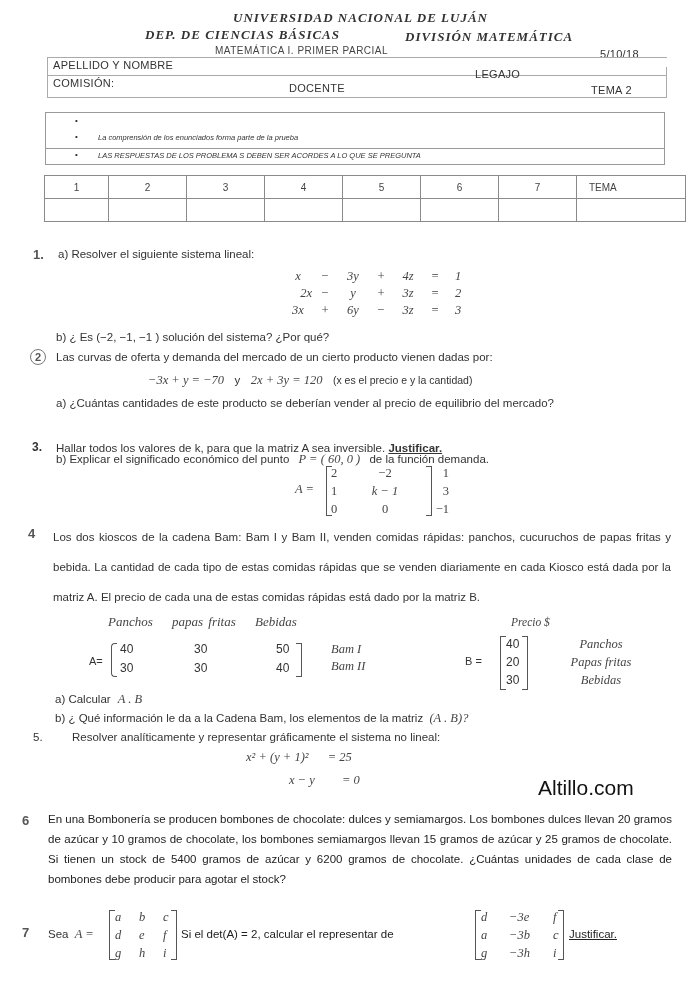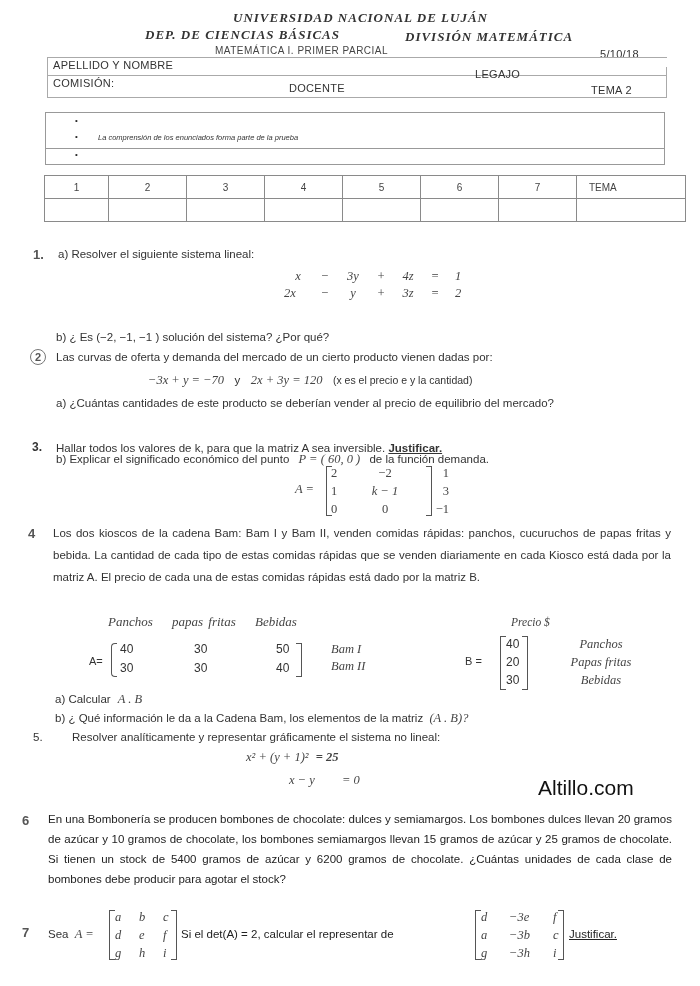--- a/index.html
+++ b/index.html
@@ -51,20 +51,21 @@
   <div class="abs" style="left:0;top:0;width:620px;border-top:1px solid #999;"></div>
   <div class="abs" style="left:0;top:36px;width:620px;border-top:1px solid #999;"></div>
   <div class="abs" style="left:0;top:52px;width:620px;border-top:1px solid #999;"></div>
   <div class="abs" style="left:0;top:0;height:52px;border-left:1px solid #999;"></div>
   <div class="abs" style="left:619px;top:0;height:52px;border-left:1px solid #999;"></div>
 
   <div class="abs bullet" style="left:30px;top:4px;">•</div>
   <div class="abs bullet" style="left:30px;top:20px;">•</div>
   <div class="abs note-line" style="left:53px;top:21px;">La comprensión de los enunciados forma parte de la prueba</div>
   <div class="abs bullet" style="left:30px;top:38px;">•</div>
+  <div class="abs note-line" style="left:53px;top:39px;">LAS RESPUESTAS DE LOS PROBLEMA S DEBEN SER ACORDES A LO QUE SE PREGUNTA</div>
 </div>
 
 <table class="abs grade" style="left:44px;top:175px;width:642px;">
   <tbody>
       <tr>
     <td style="width:61px">1</td>
     <td style="width:75px">2</td>
     <td style="width:75px">3</td>
     <td style="width:75px">4</td>
     <td style="width:75px">5</td>
@@ -93,28 +94,37 @@
         <tr>
       <td style="width:28px;text-align:center">x</td>
       <td style="width:22px;text-align:center" class="mathn">−</td>
       <td style="width:30px;text-align:center">3y</td>
       <td style="width:22px;text-align:center" class="mathn">+</td>
       <td style="width:28px;text-align:center">4z</td>
       <td style="width:22px;text-align:center" class="mathn">=</td>
       <td style="width:20px;text-align:center" class="mathn">1</td>
     </tr>
     <tr>
-      <td style="text-align:left">2x</td>
+      <td style="text-align:right">2x</td>
       <td style="text-align:center" class="mathn">−</td>
       <td style="text-align:center">y</td>
       <td style="text-align:center" class="mathn">+</td>
       <td style="text-align:center">3z</td>
       <td style="text-align:center" class="mathn">=</td>
       <td style="text-align:center" class="mathn">2</td>
     </tr>
+    <tr>
+      <td style="text-align:center">3x</td>
+      <td style="text-align:center" class="mathn">+</td>
+      <td style="text-align:center">6y</td>
+      <td style="text-align:center" class="mathn">−</td>
+      <td style="text-align:center">3z</td>
+      <td style="text-align:center" class="mathn">=</td>
+      <td style="text-align:center" class="mathn">3</td>
+    </tr>
   </tbody>
     </table>
 </div>
 <div class="abs q" style="left:56px;top:327px;">b) ¿ Es (−2, −1, −1 ) solución del sistema? ¿Por qué?</div>
 
 <div class="abs mark" style="left:30px;top:349px;border:1px solid #777;border-radius:50%;width:14px;height:14px;text-align:center;line-height:14px;font-size:11px;">2</div>
 <div class="abs q" style="left:56px;top:347px;">Las curvas de oferta y demanda del mercado de un cierto producto vienen dadas por:</div>
 <div class="abs" style="left:148px;top:370px;white-space:nowrap;">
   <span class="math">−3x + y = −70</span>
   <span class="q" style="margin:0 6px;">y</span>
@@ -152,21 +162,21 @@
           <td>0</td>
           <td style="text-align:center">0</td>
           <td style="text-align:right">−1</td>
         </tr>
   </tbody>
     </table>
 </div>
 <div class="abs brk r" style="left:426px;top:466px;height:48px;"></div>
 
 <div class="abs mark" style="left:28px;top:526px;">4</div>
-<div class="abs q just" style="left:53px;top:522px;width:618px;line-height:22px;">Los dos kioscos de la cadena Bam: Bam I y Bam II, venden comidas rápidas: panchos, cucuruchos de papas fritas y bebida. La cantidad de cada tipo de estas comidas rápidas que se venden diariamente  en cada Kiosco está dada por la matriz A. El precio de cada una de estas comidas rápidas está dado por la matriz B.</div>
+<div class="abs q just" style="left:53px;top:522px;width:618px;line-height:30px;">Los dos kioscos de la cadena Bam: Bam I y Bam II, venden comidas rápidas: panchos, cucuruchos de papas fritas y bebida. La cantidad de cada tipo de estas comidas rápidas que se venden diariamente  en cada Kiosco está dada por la matriz A. El precio de cada una de estas comidas rápidas está dado por la matriz B.</div>
 
 <div class="abs serif-i" style="left:84px;top:614px;font-size:13px;color:#444;word-spacing:2px;">
   <span>Panchos</span>
   <span style="margin-left:14px;">papas fritas</span>
   <span style="margin-left:14px;">Bebidas</span>
 </div>
 <div class="abs q" style="left:89px;top:651px;font-size:11px;">A=</div>
 <div class="abs brk l" style="left:111px;top:643px;height:32px;border-radius:4px 0 0 4px;"></div>
 <div class="abs" style="left:119px;top:640px;">
   <table style="border-collapse:collapse;line-height:17px;font-size:12px;color:#333;">
@@ -211,21 +221,21 @@
 </div>
 <div class="abs q" style="left:55px;top:708px;">
   <span>b) ¿ Qué información le da a la Cadena Bam, los elementos de la matriz</span>
   <span class="math" style="margin-left:3px;">(A . B)?</span>
 </div>
 
 <div class="abs q" style="left:33px;top:727px;">5.</div>
 <div class="abs q" style="left:72px;top:727px;">Resolver analíticamente y representar gráficamente el sistema no lineal:</div>
 <div class="abs math" style="left:246px;top:750px;white-space:nowrap;">
   <span>x² + (y + 1)²</span>
-  <span class="mathn" style="margin-left:4px;font-weight:bold;">= 25</span>
+  <span class="mathn" style="margin-left:16px;">= 25</span>
 </div>
 <div class="abs math" style="left:289px;top:773px;white-space:nowrap;">
   <span>x − y</span>
   <span class="mathn" style="margin-left:24px;">= 0</span>
 </div>
 
 <div class="abs" style="left:538px;top:776px;font-family:'Liberation Sans', sans-serif;font-size:21px;color:#111;">Altillo.com</div>
 
 <div class="abs mark" style="left:22px;top:813px;">6</div>
 <div class="abs q just" style="left:48px;top:809px;width:624px;line-height:20px;color:#222;">En una Bombonería se producen bombones de chocolate: dulces y semiamargos. Los bombones dulces llevan 20 gramos de azúcar y 10 gramos de chocolate, los bombones semiamargos llevan 15 gramos de azúcar y 25 gramos de chocolate. Si tienen un stock de 5400 gramos de azúcar y 6200 gramos de chocolate. ¿Cuántas unidades de cada clase de bombones debe producir para agotar el stock?</div>

